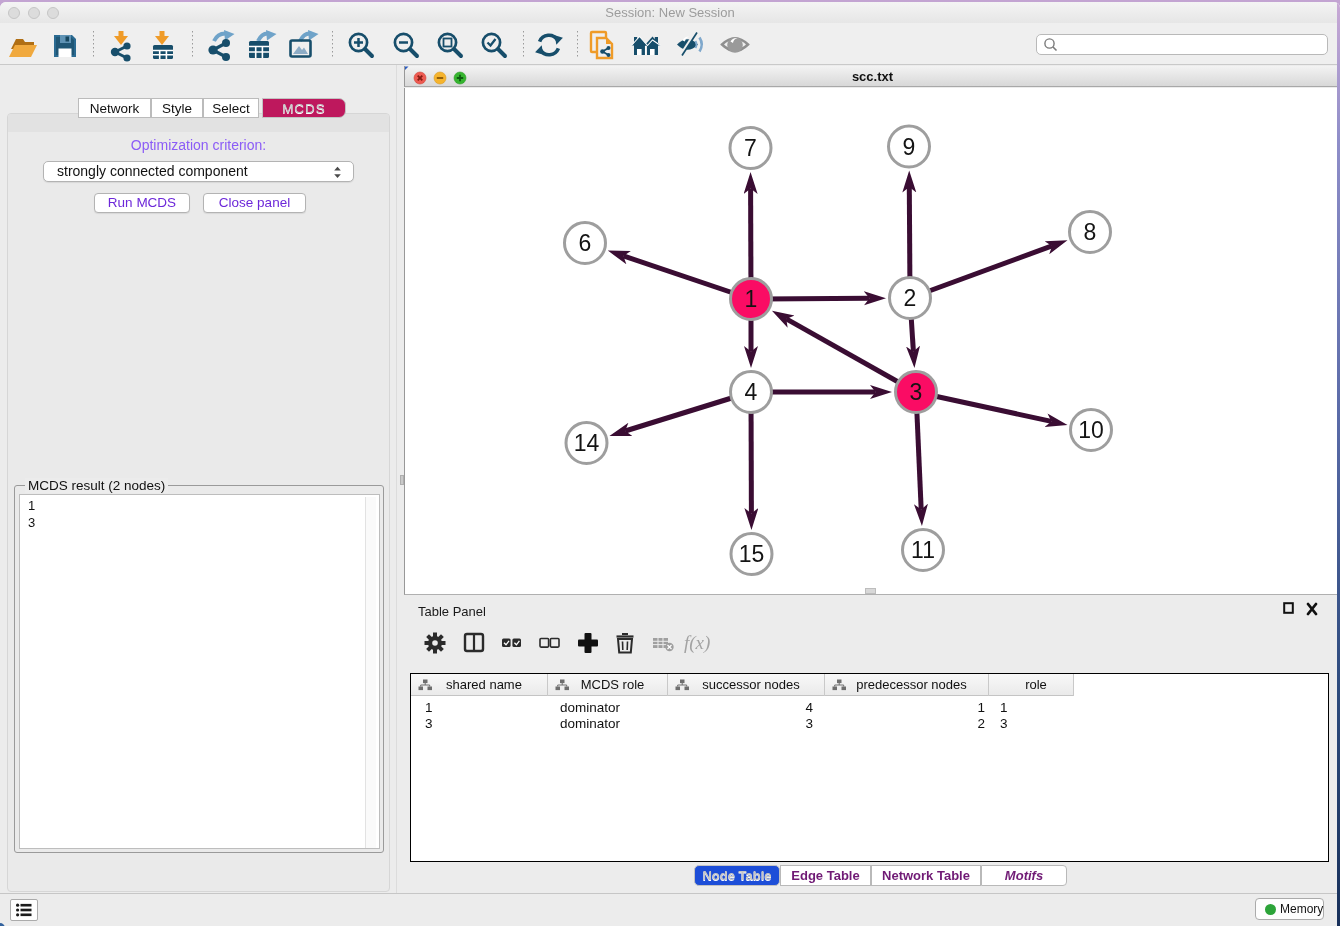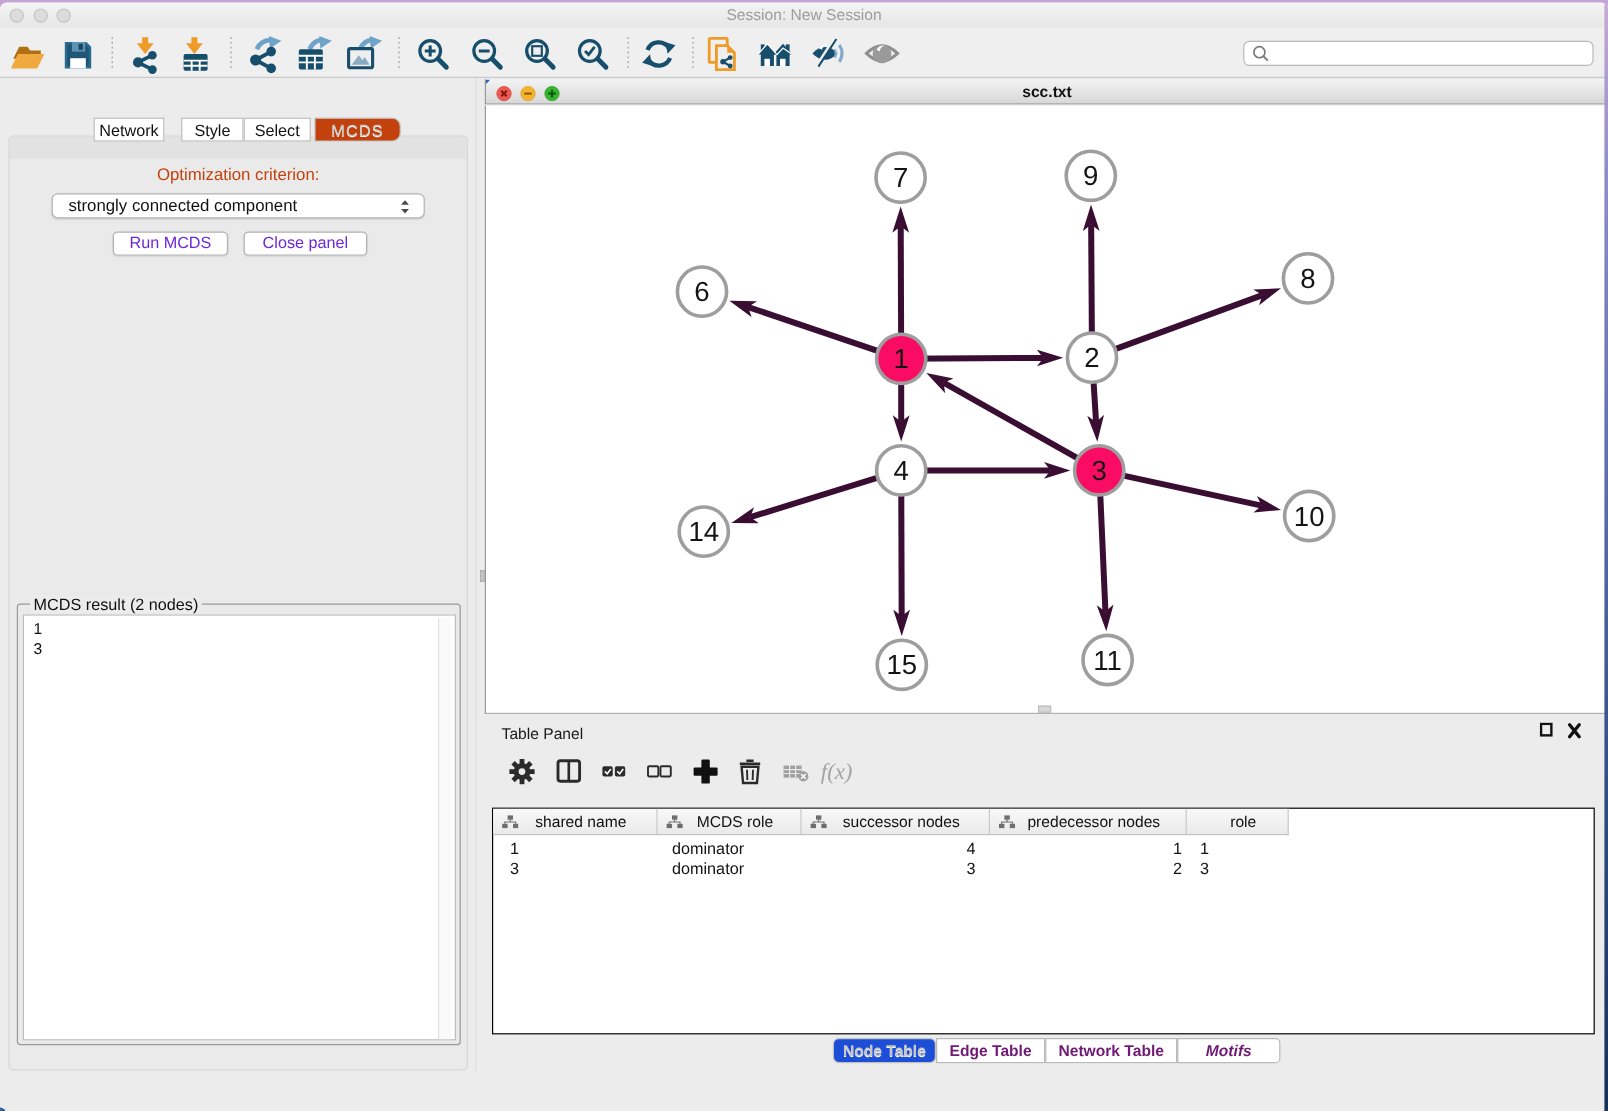--- a/index.html
+++ b/index.html
@@ -14,24 +14,24 @@
 #toolbar { position:absolute; left:0; top:21px; width:1340px; height:42px; background:#efefef; border-bottom:1px solid #c9c9c9; }
 #search { position:absolute; left:1036px; top:11px; width:292px; height:21px; background:#fff; border:1px solid #b9b9b9; border-radius:5px; }
 
 #cpanel { position:absolute; left:0; top:63px; width:397px; height:828px; overflow:hidden; background:#ececec; border-right:1px solid #dcdcdc; }
 #cphead { position:absolute; left:0; top:0; width:100%; height:30px; }
 #cphead .t { position:absolute; left:14px; top:8px; font-size:13px; color:#1a1a1a; }
 #cptabs { position:absolute; left:78px; top:33px; height:20px; }
 .ctab { position:absolute; top:0; height:20px; background:#fff; border:1px solid #bbb; font-size:13.5px; text-align:center; line-height:19px; color:#111; }
 #tabpane { position:absolute; left:7px; top:48px; width:383px; height:779px; background:#eaeaea; border:1px solid #d6d6d6; border-radius:4px; }
 #tabpane .band { position:absolute; left:0; top:0; width:100%; height:18px; background:#e2e2e2; border-radius:4px 4px 0 0; }
-#optlabel { position:absolute; left:0; top:72px; width:397px; text-align:center; font-size:14px; color:#c2410c; }
+#optlabel { position:absolute; left:0; top:72px; width:397px; text-align:center; font-size:14px; color:#8b5cf6; }
 #combo { position:absolute; left:43px; top:96px; width:311px; height:21px; background:#fff; border:1px solid #b3b3b3; border-radius:5px; font-size:14px; line-height:19px; color:#111; padding-left:13px; box-shadow:0 1px 1px rgba(0,0,0,0.08); }
 .btn { position:absolute; top:128px; height:20px; background:#fff; border:1px solid #b3b3b3; border-radius:4px; font-size:13.5px; text-align:center; line-height:18px; color:#6d28d9; box-shadow:0 1px 1px rgba(0,0,0,0.08); }
-#groupbox { position:absolute; left:14px; top:438px; width:370px; height:368px; border:1px solid #9a9a9a; border-radius:3px; }
+#groupbox { position:absolute; left:14px; top:420px; width:370px; height:368px; border:1px solid #9a9a9a; border-radius:3px; }
 #gblegend { position:absolute; left:10px; top:-8px; background:#ececec; padding:0 3px; font-size:13.5px; color:#111; }
 #gbtext { position:absolute; left:4px; top:8px; width:361px; height:355px; background:#fff; border:1px solid #bdbdbd; font-size:13px; color:#111; line-height:17px; padding:2px 0 0 8px; }
 #gbscroll { position:absolute; right:3px; top:2px; width:11px; height:351px; background:#fafafa; border-left:1px solid #e2e2e2; }
 
 #netwin { position:absolute; left:404px; top:63px; width:936px; height:530px; }
 #nettb { position:absolute; left:0; top:1px; width:936px; height:21px; background:linear-gradient(#f3f3f3,#d8d8d8); border-bottom:1px solid #a8a8a8; border-left:1px solid #989898; }
 #nettb .t { position:absolute; width:100%; text-align:center; font-size:13px; font-weight:bold; color:#111; line-height:21px; }
 #canvas { position:absolute; left:0; top:23px; width:936px; height:507px; background:#fff; border-left:1px solid #989898; border-bottom:1px solid #b0b0b0; }
 
 #tpanel { position:absolute; left:397px; top:596px; width:943px; height:295px; background:#ececec; }
@@ -214,24 +214,24 @@
         <circle cx="6.5" cy="6.5" r="4.6" fill="none" stroke="#7a7a7a" stroke-width="1.4"></circle>
         <line x1="10" y1="10" x2="13.5" y2="13.5" stroke="#7a7a7a" stroke-width="1.6"></line>
       </svg>
     </div>
   </div>
   <div id="cpanel">
     <div id="tabpane">
         <div class="band"></div>
       </div>
     <div id="cptabs">
-      <div class="ctab" style="left:0; width:59px;">Network</div>
+      <div class="ctab" style="left:0; width:73px;">Network</div>
       <div class="ctab" style="left:73px; width:52px;">Style</div>
       <div class="ctab" style="left:125px; width:56px;">Select</div>
-      <div class="ctab etched" style="left:184px; width:72px; background:#c2410c; border-radius:0 7px 7px 0; border-color:#c3c3c3; letter-spacing:1px;">MCDS</div>
+      <div class="ctab etched" style="left:184px; width:84px; background:#be185d; border-radius:0 7px 7px 0; border-color:#c3c3c3; letter-spacing:1px;">MCDS</div>
     </div>
     <div id="optlabel">Optimization criterion:</div>
     <div id="combo">strongly connected component
       <svg width="9" height="13" viewBox="0 0 9 13" style="position:absolute; right:11px; top:4px;">
         <path d="M1.2 4.6 L4.5 0.8 L7.8 4.6 Z" fill="#4a4a4a"></path>
         <path d="M1.2 8.2 L4.5 12 L7.8 8.2 Z" fill="#4a4a4a"></path>
       </svg>
     </div>
     <div class="btn" style="left:94px; width:96px;">Run MCDS</div>
     <div class="btn" style="left:203px; width:103px;">Close panel</div>
@@ -418,17 +418,32 @@
         <span class="td" style="left:589px; top:41px;">3</span>
       </div>
     </div>
     <div id="tptabs">
       <div class="btab etched" style="left:297px; width:86px; background:#1d4ed8; border-radius:5px; border-color:#c3c3c3;">Node Table</div>
       <div class="btab" style="left:383px; width:91px;">Edge Table</div>
       <div class="btab" style="left:474px; width:110px;">Network Table</div>
       <div class="btab" style="left:584px; width:86px; border-radius:0 4px 4px 0;font-style:italic;">Motifs</div>
     </div>
   </div>
+  <div id="statusbar">
+    <div id="listbtn">
+      <svg width="16" height="14" viewBox="0 0 16 14" style="position:absolute;left:5px;top:3px;">
+        <g fill="#1a1a1a">
+          <circle cx="1.6" cy="2.2" r="1.6"></circle>
+            <circle cx="1.6" cy="7" r="1.6"></circle>
+            <circle cx="1.6" cy="11.8" r="1.6"></circle>
+          <rect x="4.5" y="0.9" width="11" height="2.6"></rect>
+            <rect x="4.5" y="5.7" width="11" height="2.6"></rect>
+            <rect x="4.5" y="10.5" width="11" height="2.6"></rect>
+        </g>
+      </svg>
+    </div>
+    <div id="membtn"><div id="memdot"></div>Memory</div>
+  </div>
   <div style="position:absolute;left:400px;top:473px;width:4px;height:10px;background:#c9c9c9;border:1px solid #aeaeae;"></div>
   <div style="position:absolute;left:865px;top:586px;width:11px;height:6px;background:#d8d8d8;border:1px solid #bdbdbd;"></div>
   <div style="position:absolute;left:-5px;top:921px;width:10px;height:10px;border-radius:50%;background:#33639e;"></div>
   <div style="position:absolute;left:1337px;top:0;width:3px;height:924px;background:linear-gradient(#c9a9d5 0%,#8f8ec9 15%,#5a6ba8 45%,#2c4a7c 75%,#18305a 100%);"></div>
 </div>
 
 </body></html>

